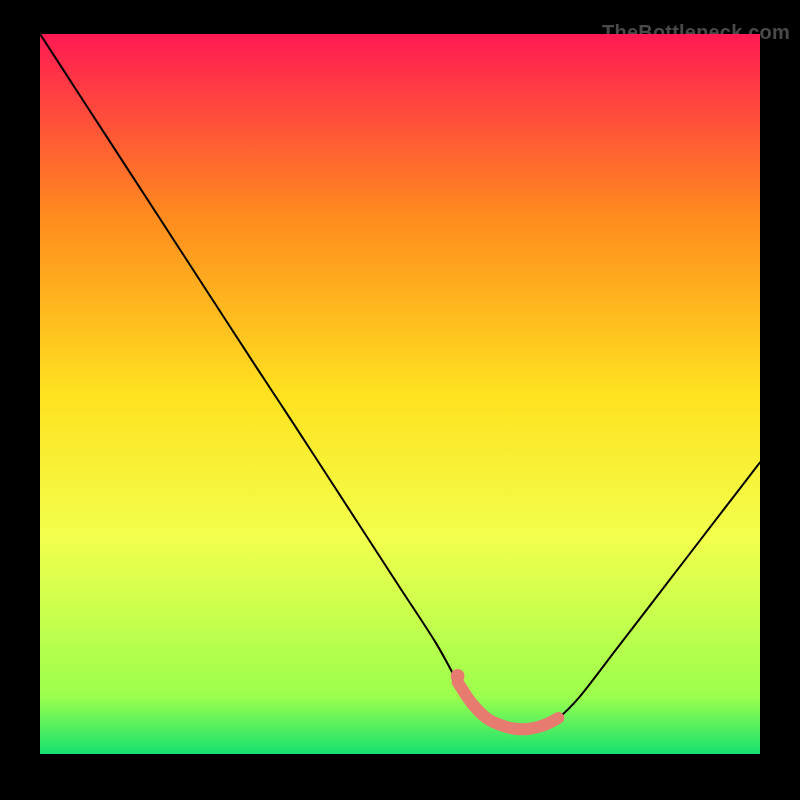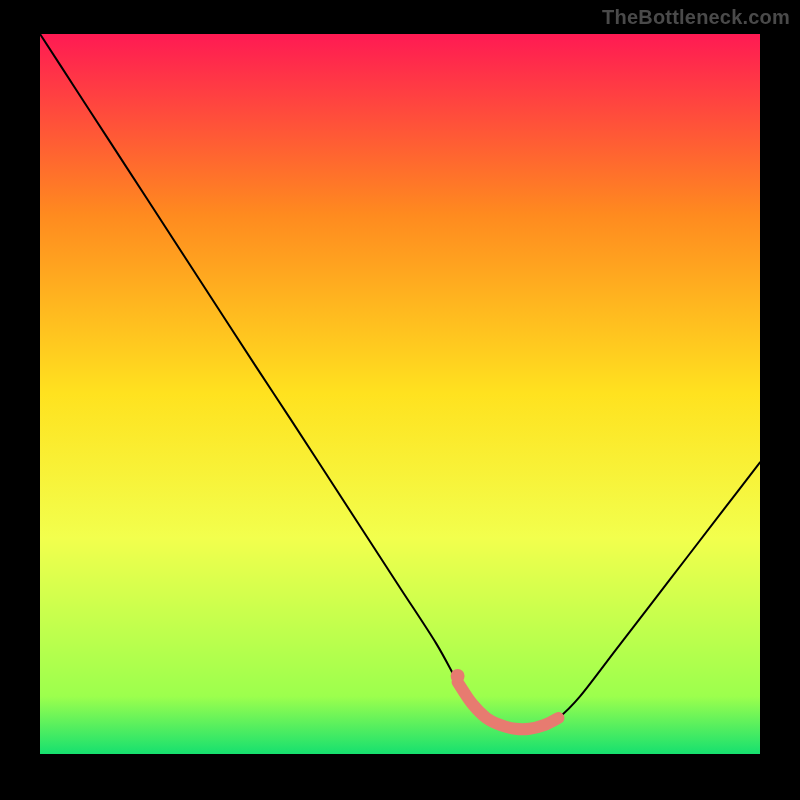--- a/index.html
+++ b/index.html
@@ -5,21 +5,21 @@
   * { margin: 0; padding: 0; box-sizing: border-box; }
   html, body { width: 800px; height: 800px; overflow: hidden; background: #000; }
   .stage {
     position: relative;
     width: 800px;
     height: 800px;
     background: #000;
   }
   .watermark {
     position: absolute;
-    top: 6px;
+    top: 21px;
     right: 10px;
     font-family: Arial, Helvetica, sans-serif;
     font-size: 20px;
     font-weight: 600;
     color: #4a4a4a;
     letter-spacing: 0.2px;
   }
   .plot-wrap {
     position: absolute;
     left: 40px;

